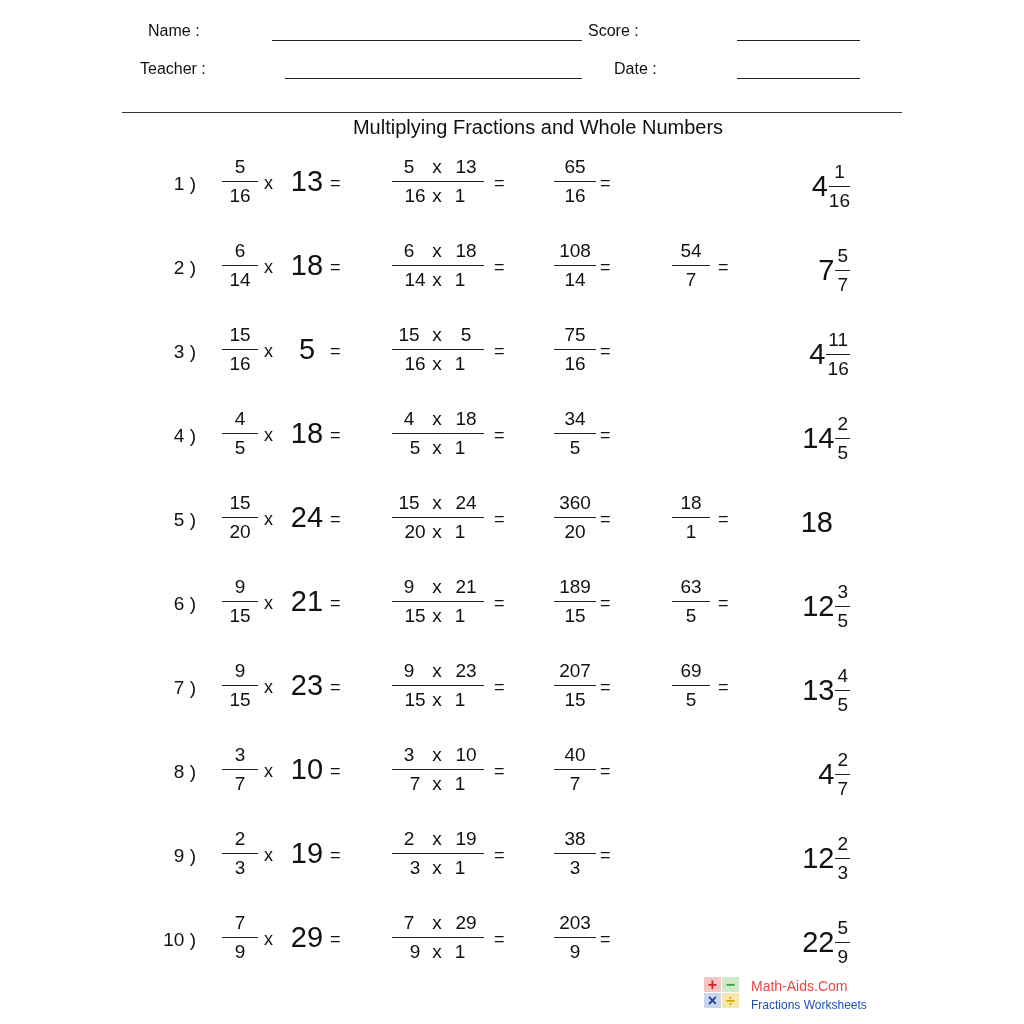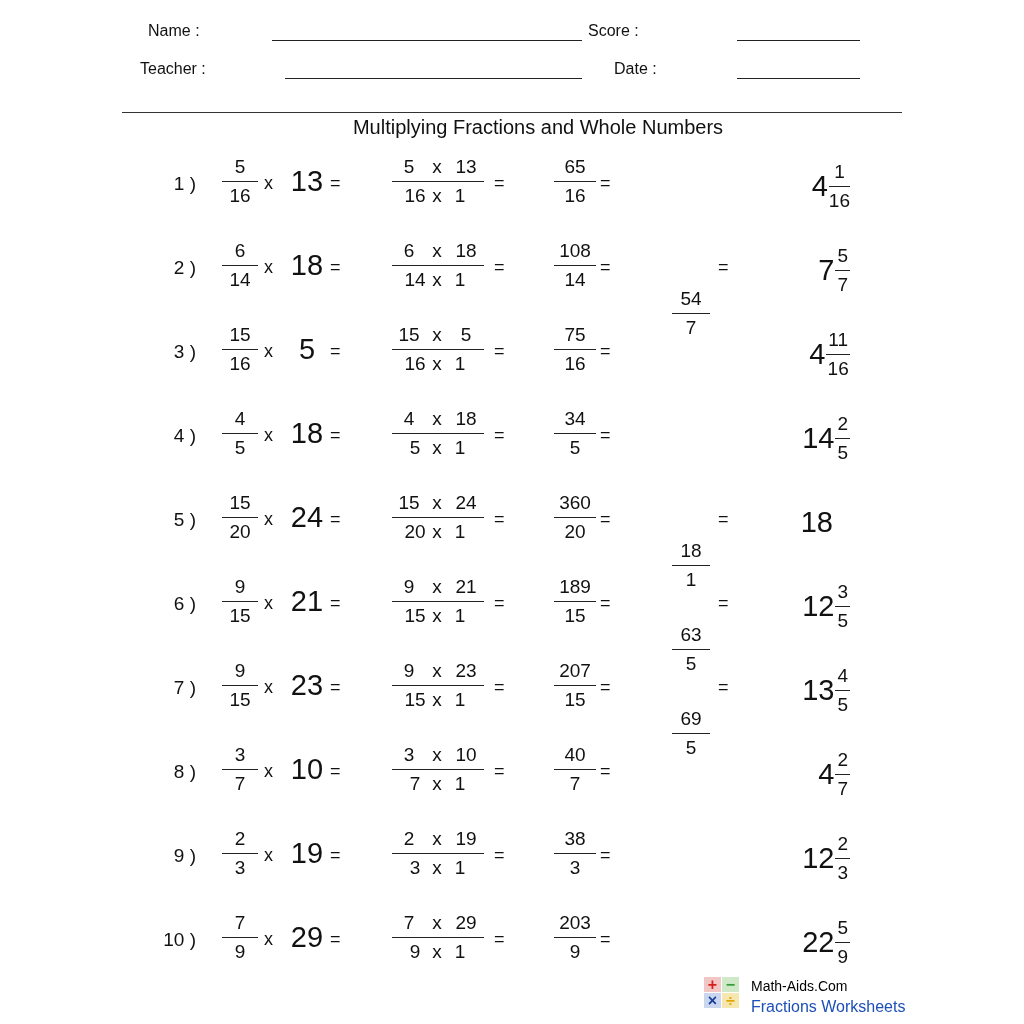--- a/index.html
+++ b/index.html
@@ -25,37 +25,37 @@
     .f2 { left: 392px; width: 92px; top: 3px; }
     .f2 .n, .f2 .d { display: flex; justify-content: space-between; padding-left: 4px; padding-right: 4px; }
     .f2 span.a { width: 26px; text-align: center; }
     .f2 span.x { width: 18px; text-align: center; }
     .f2 span.b { width: 28px; text-align: center; }
     .eq2 { position: absolute; left: 494px; top: 20px; font-size: 18px; }
 
     .f3 { left: 554px; width: 42px; top: 3px; justify-content: center; }
     .eq3 { position: absolute; left: 600px; top: 20px; font-size: 18px; }
 
-    .f4 { left: 672px; width: 38px; top: 3px; margin-top: 48px; }
+    .f4 { left: 672px; width: 38px; top: 3px; }
     .eq4 { position: absolute; left: 718px; top: 20px; font-size: 18px; }
 
     .answer { position: absolute; right: 174px; top: 3px; display: flex; align-items: center; height: 60px; }
     .answer .w { font-size: 29px; padding-right: 1px; }
     .answer .frac { position: static; }
     .answer .frac .n { padding: 0 2px 3px 2px; }
     .answer.whole-only { right: 190px; }
 
     .logo { position: absolute; left: 704px; top: 977px; width: 40px; height: 36px; }
     .logo .q { position: absolute; width: 17px; height: 15px; display: flex; align-items: center; justify-content: center; font-weight: bold; font-size: 16px; line-height: 15px; }
     .logo .q1 { left: 0; top: 0; background: #f3c6c6; color: #d91c1c; }
     .logo .q2 { left: 18px; top: 0; background: #cfe8c8; color: #3a9b3a; }
     .logo .q3 { left: 0; top: 16px; background: #c9d6ee; color: #1b3f9a; }
     .logo .q4 { left: 18px; top: 16px; background: #f6e7b0; color: #e0a800; }
-    .brand { position: absolute; left: 751px; top: 978px; font-size: 14px; color: #000000; }
-    .brand-sub { position: absolute; left: 751px; top: 998px; font-size: 16px; color: #1c4fb8; }
+    .brand { position: absolute; left: 751px; top: 978px; font-size: 14px; color: #ef4444; }
+    .brand-sub { position: absolute; left: 751px; top: 998px; font-size: 12px; color: #1c4fb8; }
   </style>
 </head>
 <body>
 
 <div class="hdr-label" style="left:148px; top:22px;">Name :</div>
 <div class="hdr-line" style="left:272px; width:310px; top:40px;"></div>
 <div class="hdr-label" style="left:140px; top:60px;">Teacher :</div>
 <div class="hdr-line" style="left:285px; width:297px; top:78px;"></div>
 <div class="hdr-label" style="left:588px; top:22px;">Score :</div>
 <div class="hdr-line" style="left:737px; width:123px; top:40px;"></div>

